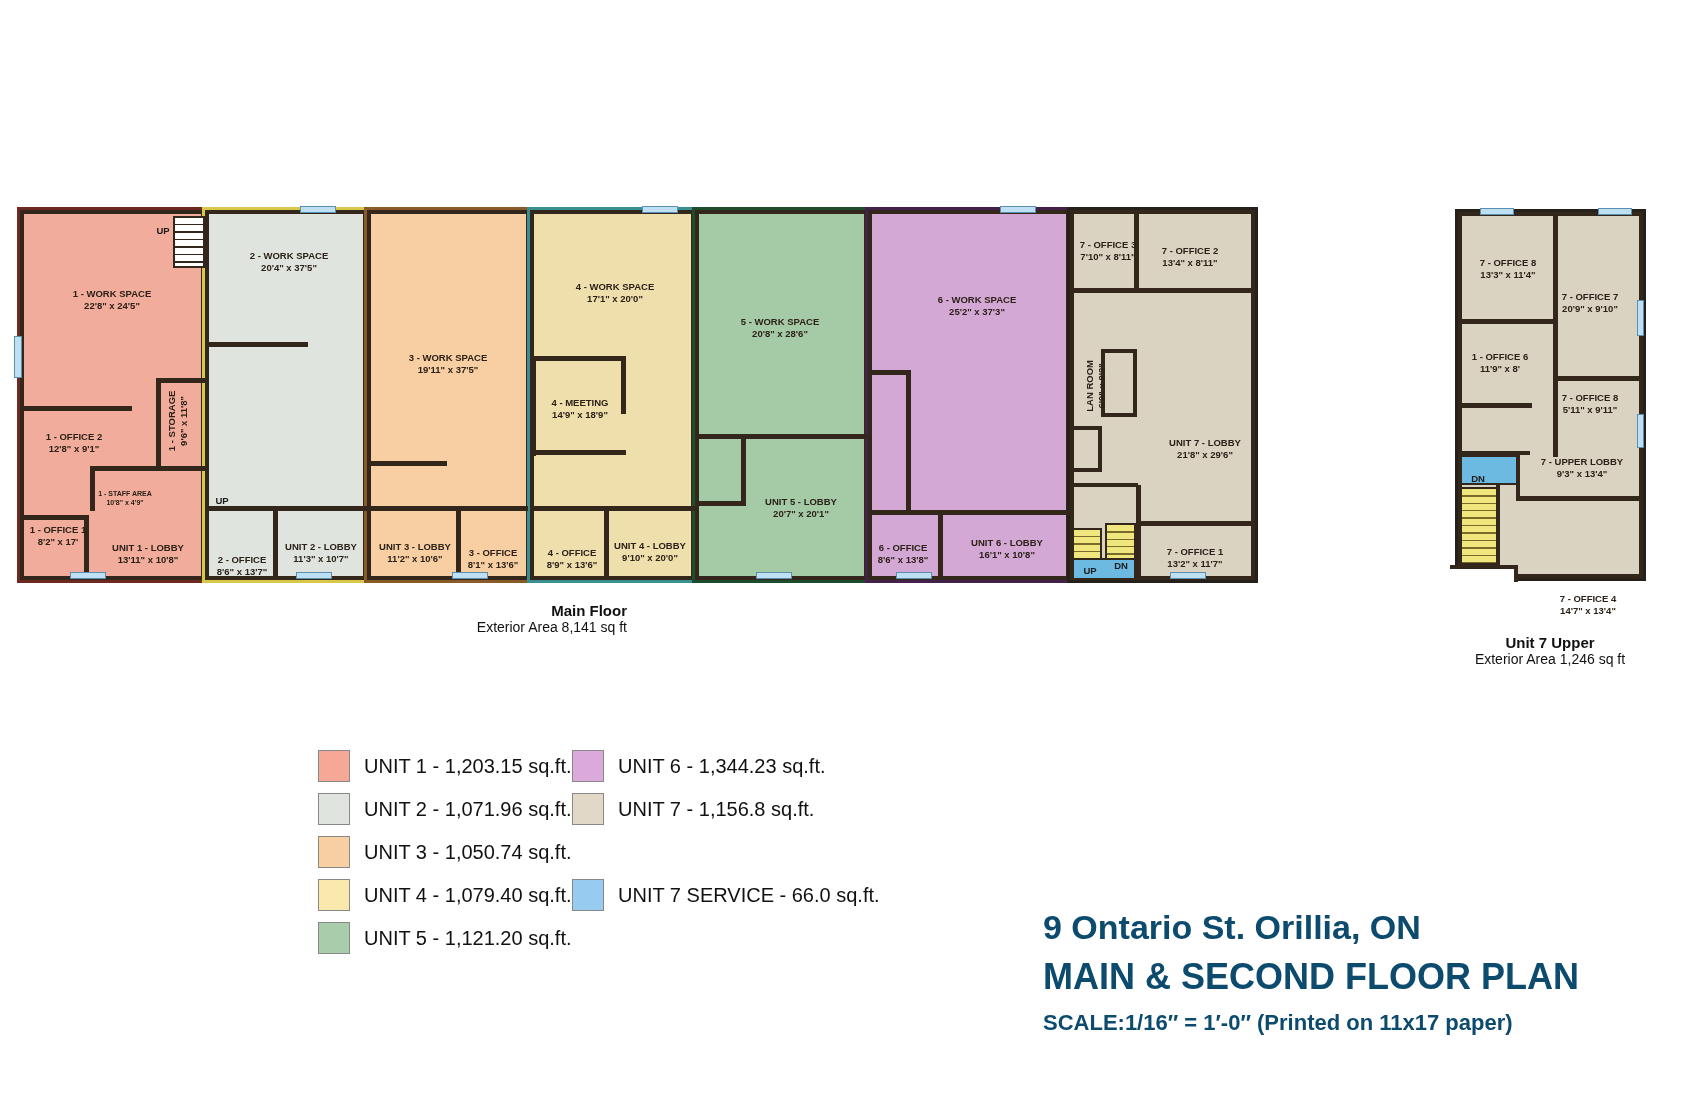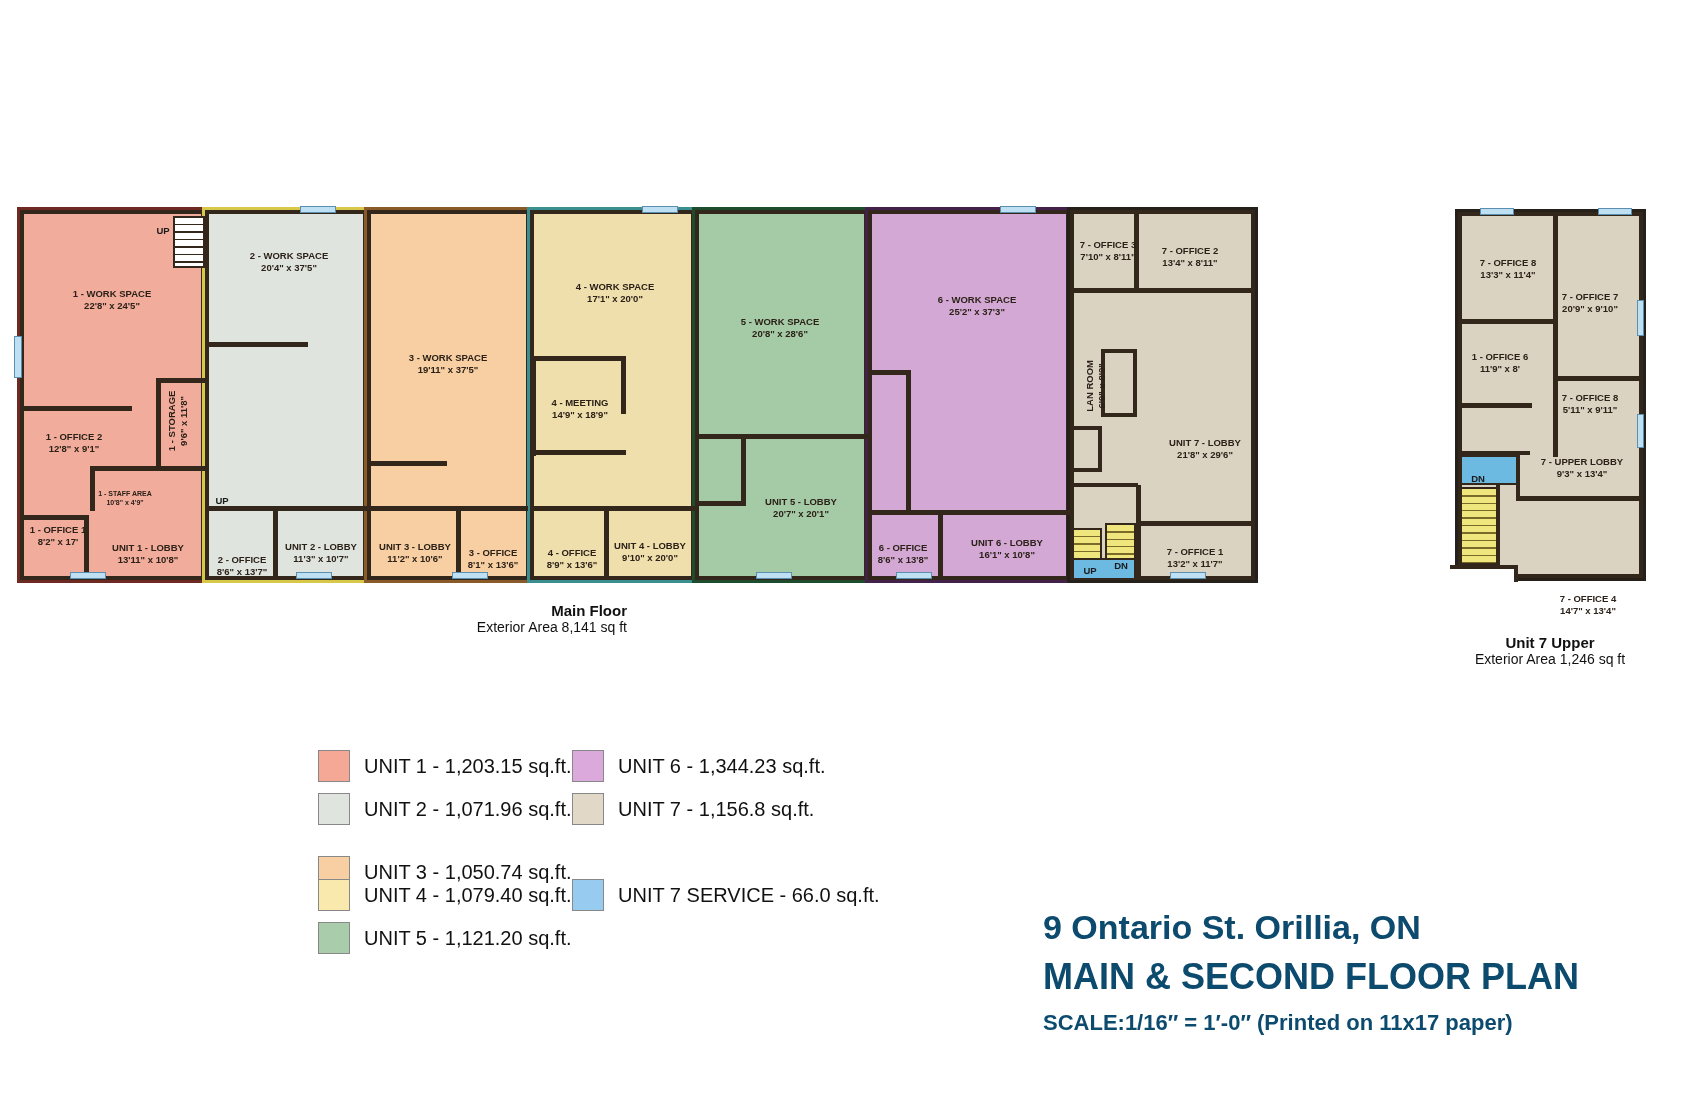--- a/index.html
+++ b/index.html
@@ -263,21 +263,21 @@
   </div>
 
   <div class="lrow" style="left:318px;top:750px;">
       <div class="swatch" style="background: rgb(246, 168, 151);"></div>
       <div class="ltext">UNIT 1 - 1,203.15 sq.ft.</div>
     </div>
   <div class="lrow" style="left:318px;top:793px;">
       <div class="swatch" style="background: rgb(223, 229, 222);"></div>
       <div class="ltext">UNIT 2 - 1,071.96 sq.ft.</div>
     </div>
-  <div class="lrow" style="left:318px;top:836px;margin-top:20px;">
+  <div class="lrow" style="left:318px;top:836px;">
       <div class="swatch" style="background: rgb(248, 207, 163);"></div>
       <div class="ltext">UNIT 3 - 1,050.74 sq.ft.</div>
     </div>
   <div class="lrow" style="left:318px;top:879px;">
       <div class="swatch" style="background: rgb(249, 233, 172);"></div>
       <div class="ltext">UNIT 4 - 1,079.40 sq.ft.</div>
     </div>
   <div class="lrow" style="left:318px;top:922px;">
       <div class="swatch" style="background: rgb(169, 205, 171);"></div>
       <div class="ltext">UNIT 5 - 1,121.20 sq.ft.</div>

